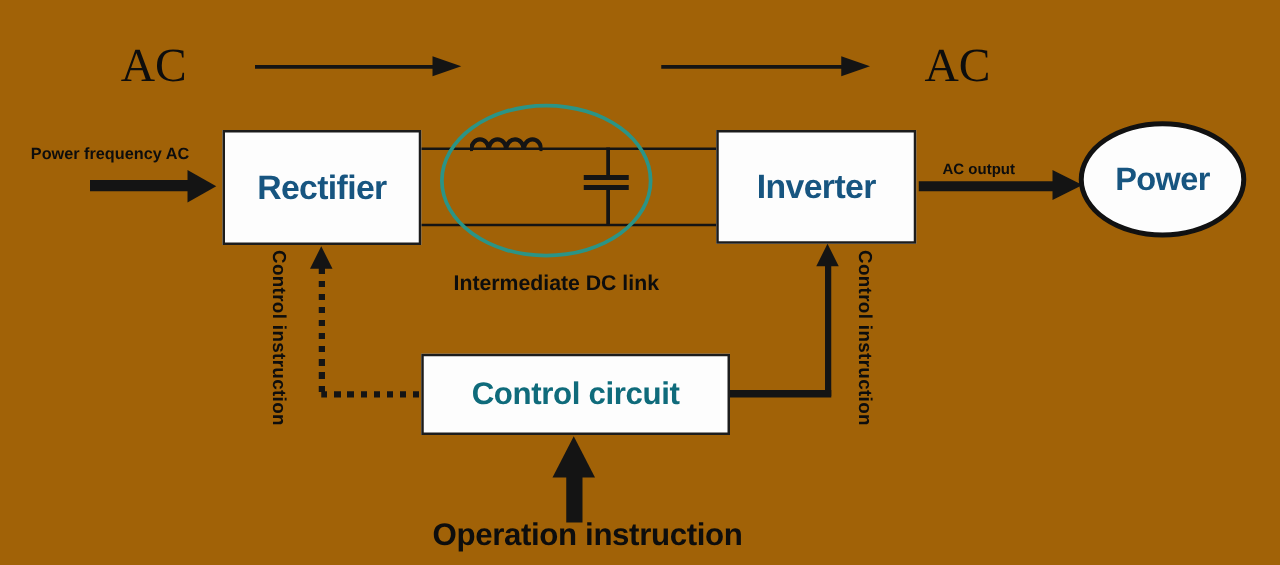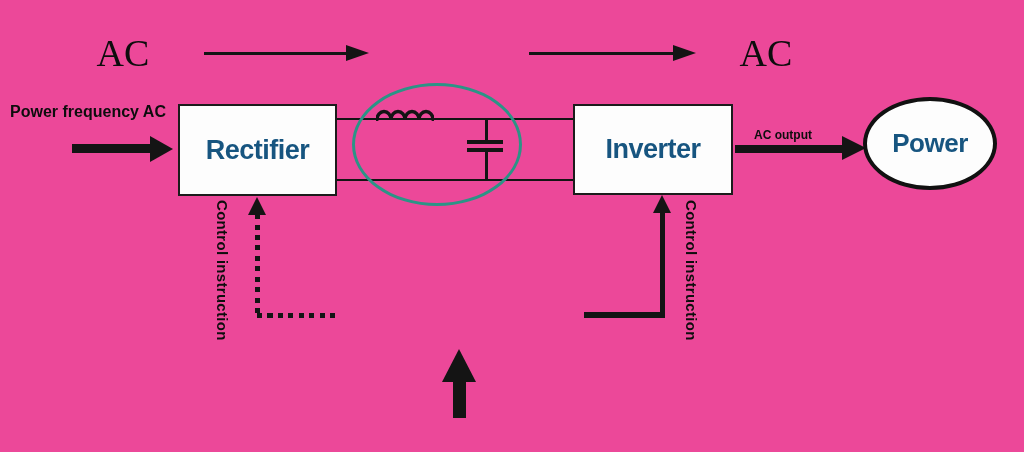--- a/index.html
+++ b/index.html
@@ -1,18 +1,18 @@
 <!DOCTYPE html>
 <html><head>
 <meta charset="utf-8">
 <style>
   html,body{margin:0;padding:0;background:#ffffff;}
   #stage{
     position:relative;width:1024px;height:452px;overflow:hidden;
-    background:#ec4899;font-family:"Liberation Sans","DejaVu Sans",sans-serif;
+    background:#a16207;font-family:"Liberation Sans","DejaVu Sans",sans-serif;
     --line:#141414;--block-label:#175580;--control-label:#0f6b7b;--ellipse:#2b9486;--text:#0d0d0d;
   }
   .abs{position:absolute;}
   .serif-label{
     font-family:"Liberation Serif","DejaVu Serif",serif;
     font-size:38px;color:var(--text);text-align:center;line-height:1;
   }
   .bold-label{font-weight:bold;color:var(--text);text-align:center;line-height:1.15;}
   .box{
     background:#fdfdfd;border:2.5px solid #1c1c1c;box-sizing:border-box;
@@ -37,21 +37,21 @@
 
 <div id="stage" style="--line: #141414; --block-label: #175580; --control-label: #0f6b7b; --ellipse: #2b9486; --text: #0d0d0d;">
 
   <div class="abs serif-label" style="left:88px;top:34px;width:70px;">AC</div>
   <div class="abs hline" style="left:204px;top:52px;width:144px;height:3.2px;"></div>
   <div class="abs tri-right" style="left:346px;top:44.5px;"></div>
   <div class="abs hline" style="left:529px;top:52px;width:146px;height:3.2px;"></div>
   <div class="abs tri-right" style="left:673px;top:44.5px;"></div>
   <div class="abs serif-label" style="left:731px;top:34px;width:70px;">AC</div>
 
-  <div class="abs bold-label" style="left:4px;top:103px;width:168px;font-size:16px;">Power frequency AC</div>
+  <div class="abs bold-label" style="left:4px;top:116px;width:168px;font-size:13px;">Power frequency AC</div>
   <div class="abs hline" style="left:72px;top:144px;width:80px;height:9px;"></div>
   <div class="abs tri-right big" style="left:150px;top:135.5px;"></div>
 
   <div class="abs hline" style="left:337px;top:117.5px;width:236px;height:2.8px;"></div>
   <div class="abs hline" style="left:337px;top:178.5px;width:236px;height:2.8px;"></div>
 
   <svg class="abs" style="left:376px;top:104px;" width="58" height="17" viewBox="0 0 58 17">
     <path d="M1,15.5 a7,8 0 0 1 14,0 a7,8 0 0 1 14,0 a7,8 0 0 1 14,0 a7,8 0 0 1 14,0" fill="none" stroke="#141414" stroke-width="3.4" stroke-linecap="round"></path>
   </svg>
 
@@ -63,36 +63,41 @@
   <div class="abs ellipse" style="left:352px;top:83px;width:170px;height:123px;border:3.5px solid var(--ellipse);"></div>
 
   <div class="abs box" style="left:178px;top:104px;width:159px;height:92px;">
     <span class="blk" style="font-size:27px;">Rectifier</span>
   </div>
 
   <div class="abs box" style="left:573px;top:104px;width:160px;height:91px;">
     <span class="blk" style="font-size:27px;">Inverter</span>
   </div>
 
+  <div class="abs bold-label" style="left:350px;top:217px;width:190px;font-size:17px;">Intermediate DC link</div>
 
   <div class="abs bold-label" style="left:738px;top:96px;width:90px;font-size:12px;margin-top:33px;">AC output</div>
   <div class="abs hline" style="left:735px;top:144.5px;width:108px;height:8px;"></div>
   <div class="abs tri-right big" style="left:842px;top:136px;border-top-width:12.5px;border-bottom-width:12.5px;border-left-width:24px;"></div>
 
   <div class="abs box ellipse" style="left:863px;top:97px;width:134px;height:93px;border:4px solid #111;">
     <span class="blk" style="font-size:26px;">Power</span>
   </div>
 
+  <div class="abs box" style="left:337px;top:283px;width:247px;height:65px;border-width:2.2px;">
+    <span style="font-weight:bold;font-size:25px;color:var(--control-label);letter-spacing:-0.3px;">Control circuit</span>
+  </div>
 
   <div class="abs dot-h" style="left:257px;top:313px;width:80px;"></div>
   <div class="abs dot-v" style="left:255px;top:214px;height:101px;"></div>
   <div class="abs tri-up" style="left:248px;top:197px;"></div>
   <div class="abs vtext" style="left:212px;top:200px;height:166px;">Control instruction</div>
 
   <div class="abs hline" style="left:584px;top:312px;width:81px;height:5.5px;"></div>
   <div class="abs vline" style="left:659.5px;top:212px;width:5.5px;height:105px;"></div>
   <div class="abs tri-up" style="left:653px;top:195px;"></div>
   <div class="abs vtext" style="left:681px;top:200px;height:166px;">Control instruction</div>
 
   <div class="abs tri-up" style="left:442px;top:349px;border-left-width:17.5px;border-right-width:17.5px;border-bottom-width:33px;"></div>
   <div class="abs vline" style="left:453px;top:380px;width:13px;height:38px;"></div>
+  <div class="abs bold-label" style="left:330px;top:414px;width:280px;font-size:25px;letter-spacing:-0.3px;">Operation instruction</div>
 
 </div>
 
 </body></html>

